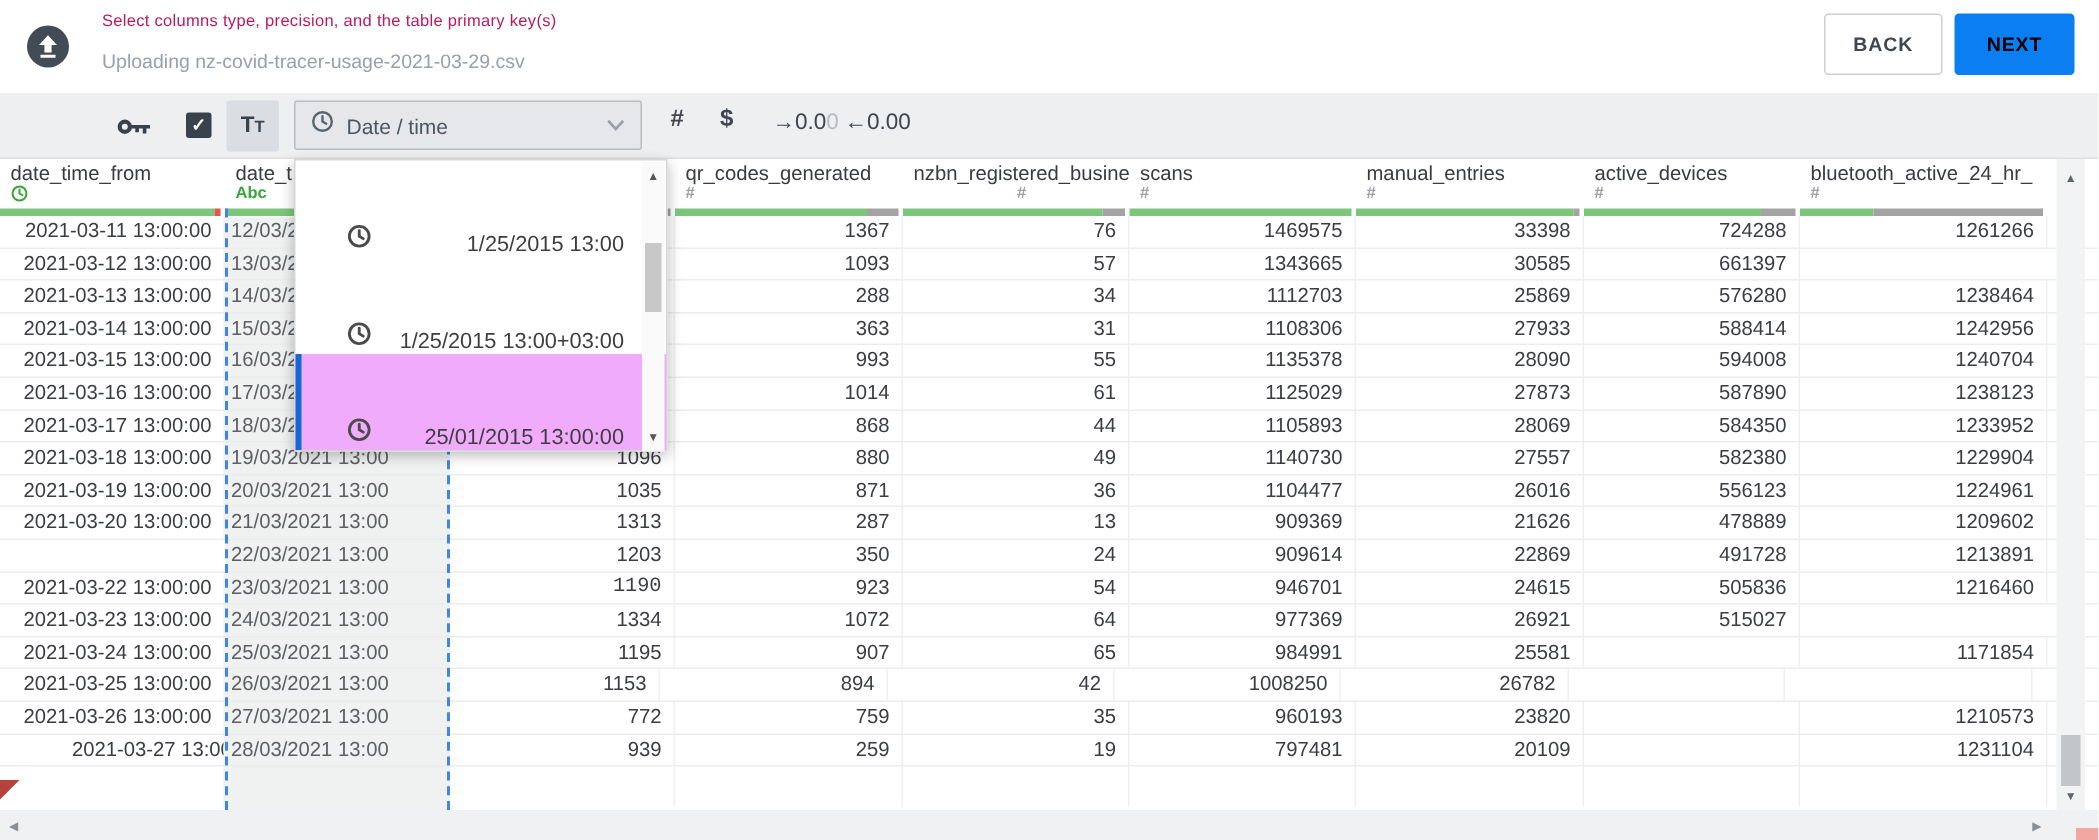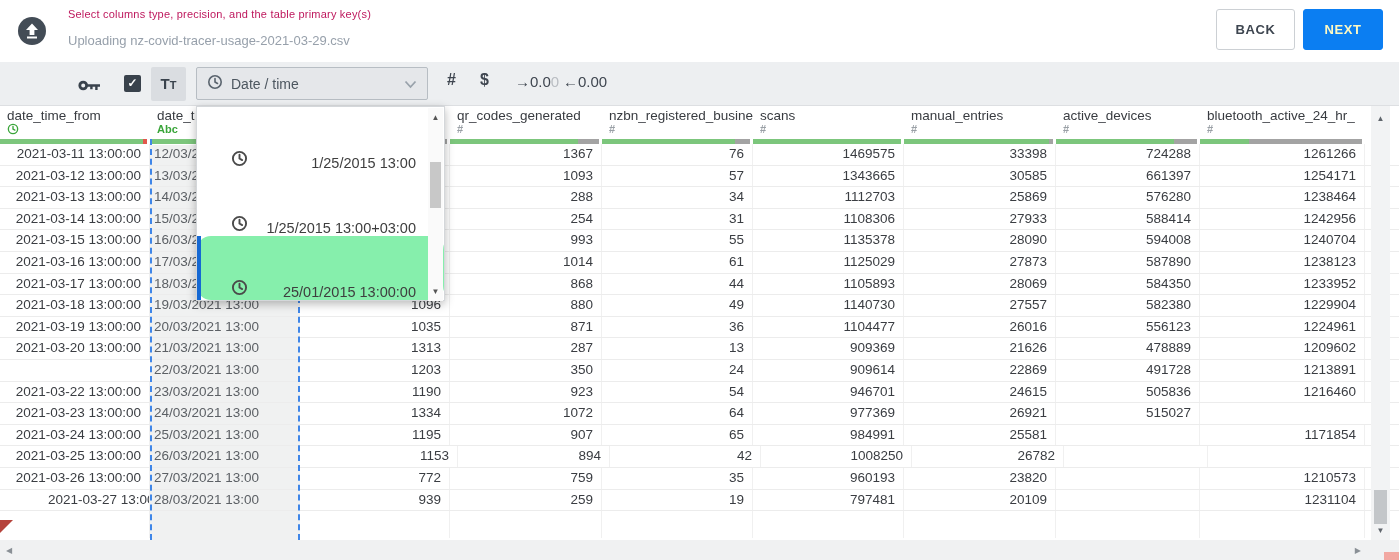--- a/index.html
+++ b/index.html
@@ -7,21 +7,21 @@
     font-family:"Liberation Sans", sans-serif; }
 
   
   .header { position:relative; height:62px; background:#fff; }
   .upload-badge { position:absolute; left:17px; top:16px; width:30px; height:30px; }
   .page-title { position:absolute; left:68px; top:8px; font-size:11px; color:#be185d; font-weight:500; letter-spacing:.2px; }
   .page-subtitle { position:absolute; left:68px; top:33px; font-size:13px; color:#97a0ab; }
   .btn { position:absolute; top:9px; height:41px; border-radius:3px; font-size:13px; font-weight:bold;
          letter-spacing:.6px; text-align:center; line-height:39px; cursor:pointer; }
   .btn-back { left:1216px; width:79px; background:#fff; border:1px solid #ccd0d4; color:#3e4650; }
-  .btn-next { left:1303px; width:80px; background:#0b7ef2; border:1px solid #0b7ef2; color:#fef9c3; }
+  .btn-next { left:1303px; width:80px; background:#0b7ef2; border:1px solid #0b7ef2; color:#000000; }
 
   
   .toolbar { position:relative; height:44px; background:#edeff1; border-bottom:1px solid #dddfe2; }
   .tb { position:absolute; }
   .checkbox { left:124px; top:13px; width:17px; height:17px; background:#39424c; border-radius:2px;
               color:#fff; font-size:12px; font-weight:bold; text-align:center; line-height:17px; }
   .tt-btn { left:151px; top:5px; width:35px; height:34px; background:#dadde1; border-radius:2px;
             text-align:center; line-height:34px; color:#39424c; font-weight:bold; }
   .tt-btn .big { font-size:15px; } .tt-btn .small { font-size:11px; }
   .select { left:196px; top:5px; width:232px; height:33px; background:#e5e7ea; border:1px solid #b7bdc3;
@@ -68,21 +68,21 @@
   .hscroll .a-l { position:absolute; left:6px; top:6px; font-size:8px; color:#8a9096; }
   .hscroll .a-r { position:absolute; right:38px; top:6px; font-size:8px; color:#8a9096; }
   .hscroll .notif { position:absolute; right:0; bottom:0; width:15px; height:8px; background:#f2a8a2; }
 
   
   .menu { position:absolute; left:196px; top:0; width:249px; height:195px; background:#fff;
           border:1px solid #d4d7da; box-shadow:0 3px 9px rgba(0,0,0,.28); z-index:10;
           display:flex; flex-direction:column; }
   .mitem { position:relative; flex:1; display:flex; align-items:flex-end; padding:0 28px 0 34px; cursor:pointer; }
   .mitem .lbl { flex:1; text-align:right; font-size:14.5px; color:#3e3e3e; }
-  .mitem.sel { background:#86efac;border-radius:14px; }
+  .mitem.sel { background:#f0abfc; }
   .mitem.sel .selbar { position:absolute; left:0; top:0; width:4px; height:100%; background:#1568d3; }
   .mscroll { position:absolute; right:1px; top:1px; width:15px; height:193px; background:#fafafa; }
   .mscroll .a-up { position:absolute; top:5px; width:100%; text-align:center; font-size:8px; color:#555; }
   .mscroll .thumb { position:absolute; left:2px; top:54px; width:11px; height:46px; background:#c8c8c8; }
   .mscroll .a-dn { position:absolute; bottom:5px; width:100%; text-align:center; font-size:8px; color:#555; }
 </style>
 </head>
 <body>
 
 <div class="header">
@@ -150,21 +150,21 @@
         <div class="ctype" style="color: rgb(58, 165, 58);">Abc</div>
       </div>
       <div class="hcell" style="width: 150px;">
         <div class="cname"></div>
         <div class="ctype" style="color: rgb(154, 160, 166);"></div>
       </div>
       <div class="hcell" style="width: 152px;">
         <div class="cname">qr_codes_generated</div>
         <div class="ctype" style="color: rgb(154, 160, 166);">#</div>
       </div>
-      <div class="hcell" style="width: 151px;">
+      <div class="hcell" style="width: 151px; text-align: center;">
         <div class="cname">nzbn_registered_busine</div>
         <div class="ctype" style="color: rgb(154, 160, 166);">#</div>
       </div>
       <div class="hcell" style="width: 151px;">
         <div class="cname">scans</div>
         <div class="ctype" style="color: rgb(154, 160, 166);">#</div>
       </div>
       <div class="hcell" style="width: 152px;">
         <div class="cname">manual_entries</div>
         <div class="ctype" style="color: rgb(154, 160, 166);">#</div>
@@ -228,38 +228,37 @@
       </div>
       <div class="trow">
         <div class="cell right" style="width: 150px;">2021-03-12 13:00:00</div>
         <div class="cell left" style="width: 150px;">13/03/2021 13:00</div>
         <div class="cell right" style="width: 150px;"></div>
         <div class="cell right" style="width: 152px;">1093</div>
         <div class="cell right" style="width: 151px;">57</div>
         <div class="cell right" style="width: 151px;">1343665</div>
         <div class="cell right" style="width: 152px;">30585</div>
         <div class="cell right" style="width: 144px;">661397</div>
-        <div class="cell right" style="width: 165px;">1254171</div>
       </div>
       <div class="trow">
         <div class="cell right" style="width: 150px;">2021-03-13 13:00:00</div>
         <div class="cell left" style="width: 150px;">14/03/2021 13:00</div>
         <div class="cell right" style="width: 150px;"></div>
         <div class="cell right" style="width: 152px;">288</div>
         <div class="cell right" style="width: 151px;">34</div>
         <div class="cell right" style="width: 151px;">1112703</div>
         <div class="cell right" style="width: 152px;">25869</div>
         <div class="cell right" style="width: 144px;">576280</div>
         <div class="cell right" style="width: 165px;">1238464</div>
       </div>
       <div class="trow">
         <div class="cell right" style="width: 150px;">2021-03-14 13:00:00</div>
         <div class="cell left" style="width: 150px;">15/03/2021 13:00</div>
         <div class="cell right" style="width: 150px;"></div>
-        <div class="cell right" style="width: 152px;">254</div>
+        <div class="cell right" style="width: 152px;">363</div>
         <div class="cell right" style="width: 151px;">31</div>
         <div class="cell right" style="width: 151px;">1108306</div>
         <div class="cell right" style="width: 152px;">27933</div>
         <div class="cell right" style="width: 144px;">588414</div>
         <div class="cell right" style="width: 165px;">1242956</div>
       </div>
       <div class="trow">
         <div class="cell right" style="width: 150px;">2021-03-15 13:00:00</div>
         <div class="cell left" style="width: 150px;">16/03/2021 13:00</div>
         <div class="cell right" style="width: 150px;"></div>
@@ -332,21 +331,21 @@
         <div class="cell right" style="width: 152px;">350</div>
         <div class="cell right" style="width: 151px;">24</div>
         <div class="cell right" style="width: 151px;">909614</div>
         <div class="cell right" style="width: 152px;">22869</div>
         <div class="cell right" style="width: 144px;">491728</div>
         <div class="cell right" style="width: 165px;">1213891</div>
       </div>
       <div class="trow">
         <div class="cell right" style="width: 150px;">2021-03-22 13:00:00</div>
         <div class="cell left" style="width: 150px;">23/03/2021 13:00</div>
-        <div class="cell right" style="width: 150px;">1190</div>
+        <div class="cell right" style="width: 150px; font-family: Liberation Mono, monospace;">1190</div>
         <div class="cell right" style="width: 152px;">923</div>
         <div class="cell right" style="width: 151px;">54</div>
         <div class="cell right" style="width: 151px;">946701</div>
         <div class="cell right" style="width: 152px;">24615</div>
         <div class="cell right" style="width: 144px;">505836</div>
         <div class="cell right" style="width: 165px; text-align: right;">1216460</div>
       </div>
       <div class="trow">
         <div class="cell right" style="width: 150px;">2021-03-23 13:00:00</div>
         <div class="cell left" style="width: 150px;">24/03/2021 13:00</div>
@@ -364,21 +363,21 @@
         <div class="cell right" style="width: 152px;">907</div>
         <div class="cell right" style="width: 151px;">65</div>
         <div class="cell right" style="width: 151px;">984991</div>
         <div class="cell right" style="width: 152px;">25581</div>
         <div class="cell right" style="width: 144px;"></div>
         <div class="cell right" style="width: 165px;">1171854</div>
       </div>
       <div class="trow">
         <div class="cell right" style="width: 150px;">2021-03-25 13:00:00</div>
         <div class="cell left" style="width: 150px;">26/03/2021 13:00</div>
-        <div class="cell right" style="width: 158px; padding-left: 32px;">1153</div>
+        <div class="cell right" style="width: 140px; padding-left: 32px;">1153</div>
         <div class="cell right" style="width: 152px;">894</div>
         <div class="cell right" style="width: 151px;">42</div>
         <div class="cell right" style="width: 151px;">1008250</div>
         <div class="cell right" style="width: 152px;">26782</div>
         <div class="cell right" style="width: 144px;"></div>
         <div class="cell right" style="width: 165px;"></div>
       </div>
       <div class="trow">
         <div class="cell right" style="width: 150px;">2021-03-26 13:00:00</div>
         <div class="cell left" style="width: 150px;">27/03/2021 13:00</div>

